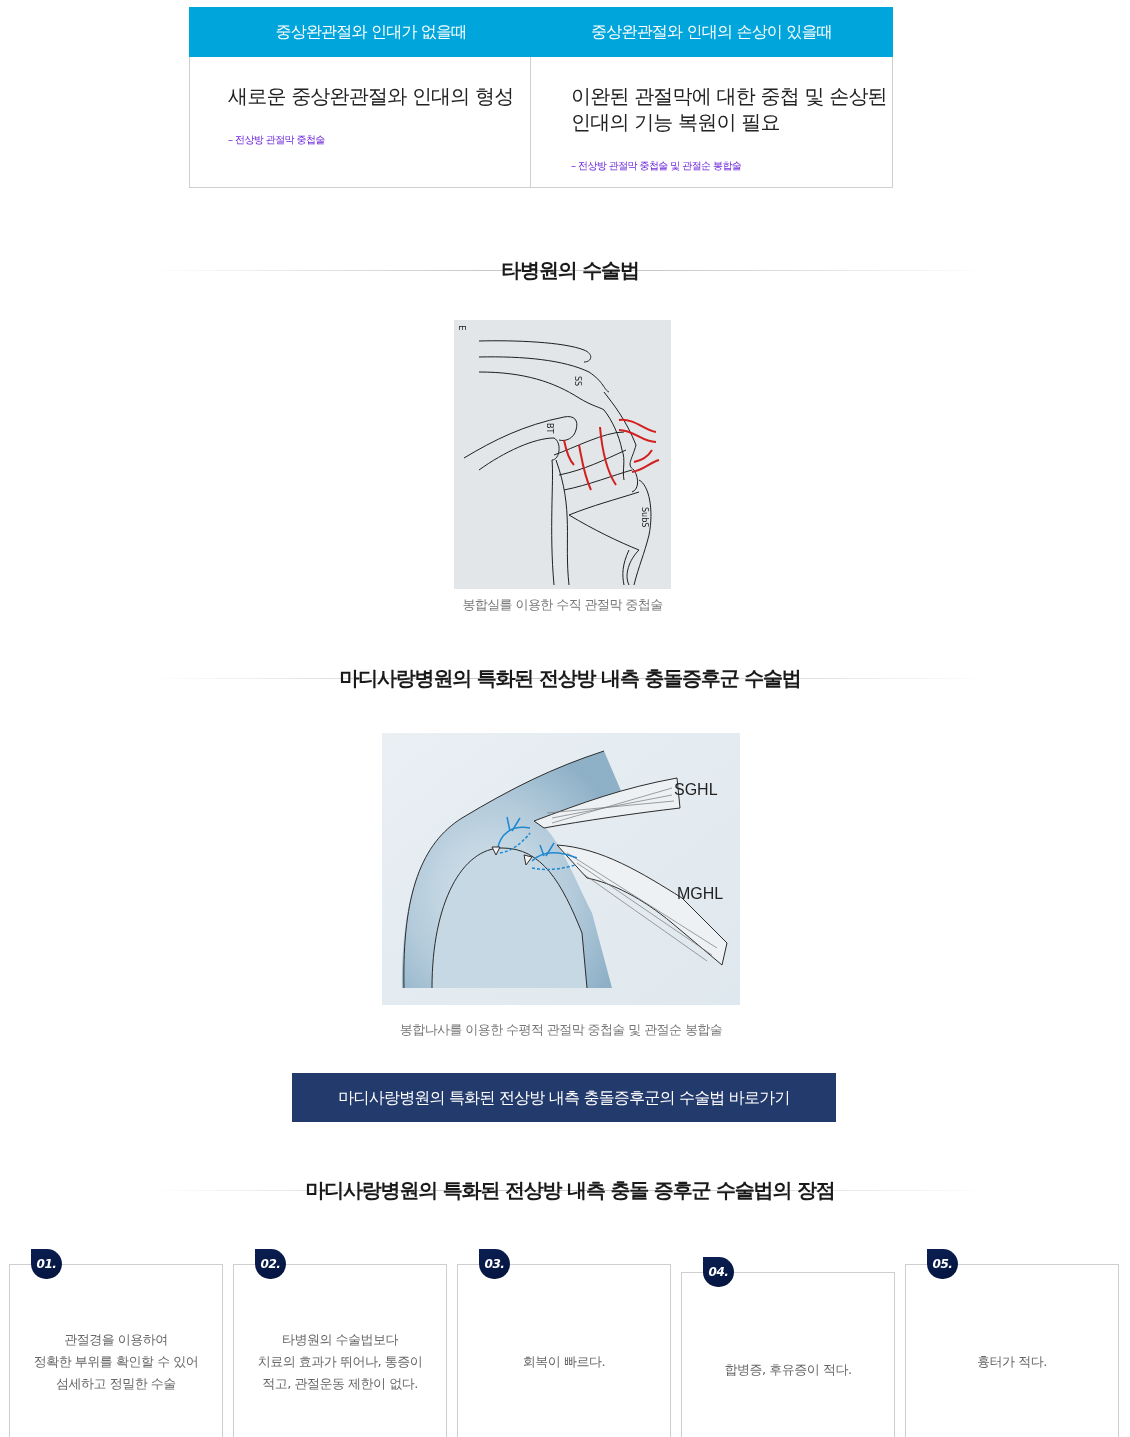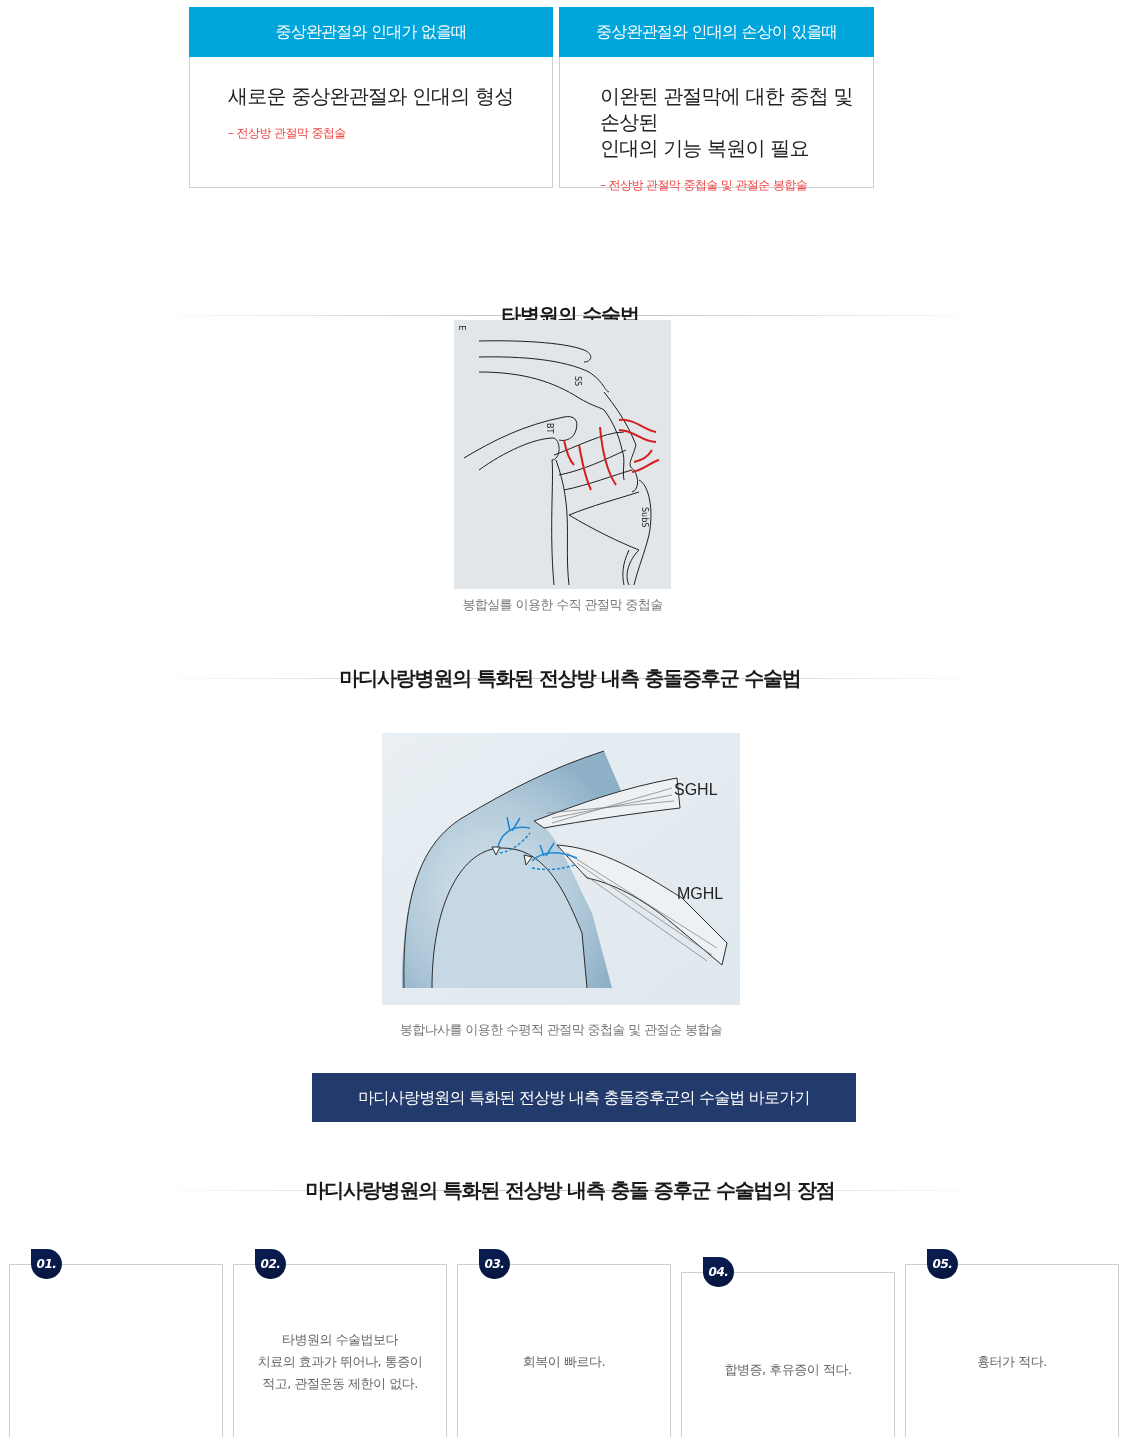--- a/index.html
+++ b/index.html
@@ -2,42 +2,42 @@
 <html><head>
 <meta charset="utf-8">
 <style>
   * { box-sizing: border-box; margin: 0; padding: 0; }
   html, body { width: 1130px; height: 1437px; background: #ffffff; overflow: hidden; }
   body { position: relative; font-family: "DejaVu Sans", "Liberation Sans", sans-serif; color: #222; }
 
   
   .cmp-box { position: absolute; top: 7px; height: 181px; border: 1px solid #cfcfcf; background: #fff; }
   .cmp-box.b1 { left: 189px; width: 364px; }
-  .cmp-box.b2 { left: 559px; width: 315px; }
+  .cmp-box.b2 { left: 530px; width: 363px; }
   .cmp-head { height: 50px; margin: -1px -1px 0 -1px; background: #00a5db; color: #fff;
     font-size: 16px; line-height: 50px; text-align: center; letter-spacing: -0.8px; }
   .cmp-body { padding: 26px 0 0 38px; }
   .b2 .cmp-body { padding-left: 40px; }
   .cmp-main { font-size: 20px; line-height: 26px; color: #222; letter-spacing: -0.8px; font-weight: bold; font-weight: 500; }
-  .cmp-sub { margin-top: 16px; font-size: 12px; color: #ef4444; letter-spacing: -0.6px; }
+  .cmp-sub { margin-top: 24px; font-size: 10px; color: #6d28d9; letter-spacing: -0.6px; }
 
   
   .sec-title { position: absolute; left: 150px; width: 840px; height: 30px; text-align: center; }
   .sec-title .line { position: absolute; left: 0; right: 0; top: 15px; height: 1px;
     background: linear-gradient(to right, rgba(200,200,200,0), #c8c8c8 40%, #c8c8c8 60%, rgba(200,200,200,0)); }
   .sec-title .txt { position: relative; display: inline-block; background: transparent; font-size: 20px;
     font-weight: bold; color: #1a1a1a; letter-spacing: -1.2px; line-height: 30px; }
 
   .figure { position: absolute; }
   .caption { position: absolute; width: 100%; text-align: center; font-size: 13px; color: #777; letter-spacing: -0.6px; }
 
   .fig1 { left: 454px; top: 320px; width: 217px; height: 269px; background: #e3e7ea; border-radius: 14px; }
   .fig2 { left: 382px; top: 733px; width: 358px; height: 272px; background: #bef264; }
 
-  .goto-btn { position: absolute; left: 312px; top: 1073px; width: 544px; height: 49px; background: #233a6c;
+  .goto-btn { position: absolute; left: 292px; top: 1073px; width: 544px; height: 49px; background: #233a6c;
     color: #fff; font-size: 16px; line-height: 49px; text-align: center; letter-spacing: -0.8px; cursor: pointer; }
 
   
   .adv-card { position: absolute; top: 1264px; width: 214px; height: 196px; border: 1px solid #cfcfcf; background: #fff;
     display: flex; align-items: center; justify-content: center; text-align: center; }
   .adv-text { font-size: 13px; line-height: 22px; color: #666; letter-spacing: -0.5px; white-space: pre-line; }
   .adv-badge { position: absolute; top: -16px; left: 21px; width: 31px; height: 30px;
     background: linear-gradient(160deg, #0b1f53 0%, #04143d 100%);
     border-radius: 0 16px 16px 16px; color: #fff; font-size: 12px; font-weight: bold; font-style: italic;
     line-height: 30px; text-align: center; letter-spacing: -0.5px; }
@@ -54,21 +54,21 @@
 </div>
 <div class="cmp-box b2">
   <div class="cmp-head">중상완관절와 인대의 손상이 있을때</div>
   <div class="cmp-body">
     <div class="cmp-main">이완된 관절막에 대한 중첩 및 손상된</div>
     <div class="cmp-main">인대의 기능 복원이 필요</div>
     <div class="cmp-sub">– 전상방 관절막 중첩술 및 관절순 봉합술</div>
   </div>
 </div>
 
-<div class="sec-title" style="top:255px;margin-top:45px;">
+<div class="sec-title" style="top:255px;">
   <div class="line"></div>
   <span class="txt">타병원의 수술법</span>
 </div>
 
 <div class="figure fig1">
   <svg width="217" height="269" viewBox="0 0 217 269">
     <rect width="217" height="269" fill="#e2e6e9"></rect>
     <text x="5" y="11" font-size="9" font-family="DejaVu Sans, sans-serif" fill="#222" transform="rotate(90 8 8)">E</text>
     <g fill="none" stroke="#1f1f1f" stroke-width="1">
       <path d="M25 21 C60 20 110 22 130 30 C140 34 138 42 130 42"></path>
@@ -157,20 +157,23 @@
 
 <div class="goto-btn">마디사랑병원의 특화된 전상방 내측 충돌증후군의 수술법 바로가기</div>
 
 <div class="sec-title" style="top:1175px;">
   <div class="line"></div>
   <span class="txt">마디사랑병원의 특화된 전상방 내측 충돌 증후군 수술법의 장점</span>
 </div>
 
 <div class="adv-card" style="left:9px;">
   <div class="adv-badge">01.</div>
+  <div class="adv-text">관절경을 이용하여
+정확한 부위를 확인할 수 있어
+섬세하고 정밀한 수술</div>
 </div>
 <div class="adv-card" style="left:233px;">
   <div class="adv-badge">02.</div>
   <div class="adv-text">타병원의 수술법보다
 치료의 효과가 뛰어나, 통증이
 적고, 관절운동 제한이 없다.</div>
 </div>
 <div class="adv-card" style="left:457px;">
   <div class="adv-badge">03.</div>
   <div class="adv-text">회복이 빠르다.</div>

